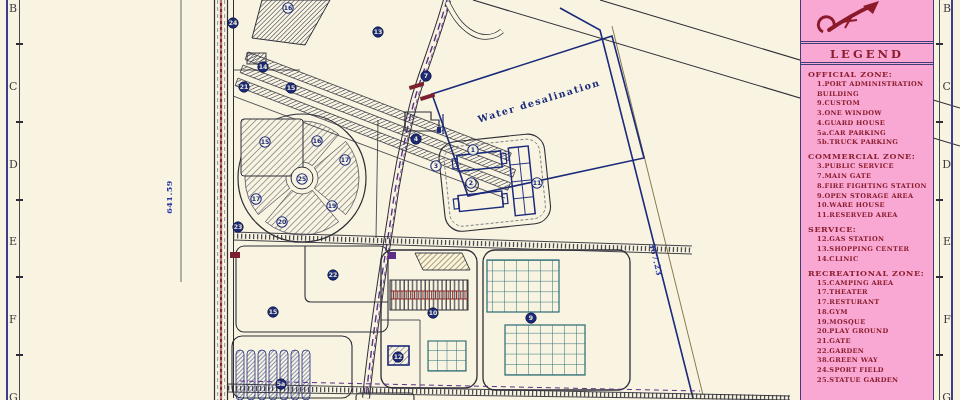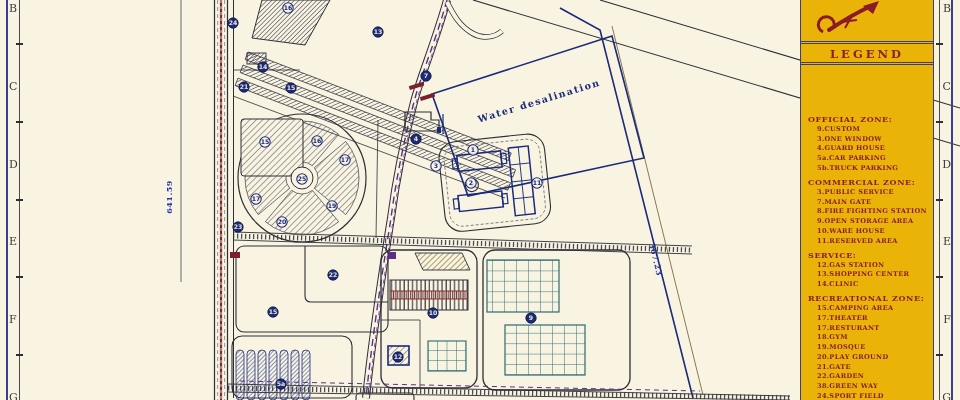--- a/index.html
+++ b/index.html
@@ -12,29 +12,29 @@
   .ruler.right{right:0;}
   .ruler.left::before{content:'';position:absolute;left:6px;top:0;bottom:0;width:2px;background:#3d3d8f;}
   .ruler.left::after{content:'';position:absolute;left:19px;top:0;bottom:0;width:1px;background:#4a4a4a;}
   .ruler.right::before{content:'';position:absolute;right:7px;top:0;bottom:0;width:2px;background:#3d3d8f;}
   .ruler.right::after{content:'';position:absolute;right:20px;top:0;bottom:0;width:1px;background:#4a4a4a;}
   .rl{position:absolute;left:9px;font:11px "DejaVu Serif",serif;color:#3a3a3a;z-index:2;}
   .ruler.right .rl{left:auto;right:9px;}
   .tick{position:absolute;left:16px;width:7px;height:2px;background:#2e2e38;z-index:2;}
   .ruler.right .tick{left:auto;right:17px;}
   
-  .panel{position:absolute;left:800px;top:0;width:134px;height:400px;background:#eab308;
+  .panel{position:absolute;left:800px;top:0;width:134px;height:400px;background:#f9a8d4;
          border-left:1.4px solid #3d3d7a;border-right:1.4px solid #3d3d7a;z-index:6;box-sizing:border-box;}
   .north-box{position:absolute;left:0;top:0;width:100%;height:41px;border-bottom:1.3px solid #3d3d7a;}
   .legend-bar{position:absolute;left:0;top:42.5px;width:100%;height:18px;border-top:1.2px solid #3d3d7a;
               border-bottom:1.2px solid #3d3d7a;display:flex;align-items:center;justify-content:center;}
   .legend-bar-inner{border-top:0;width:100%;text-align:center;}
   .legend-title{font:bold 11.5px "DejaVu Serif",serif;letter-spacing:3px;color:#8c1f2e;}
   .legend-underline{position:absolute;left:0;top:63.5px;width:100%;height:1.2px;background:#3d3d7a;}
-  .legend-content{position:absolute;left:0;top:66px;right:0;bottom:0;padding:3px 4px 0 7px;overflow:hidden;margin-top:45px;}
+  .legend-content{position:absolute;left:0;top:66px;right:0;bottom:0;padding:3px 4px 0 7px;overflow:hidden;}
   .lg-head{font:bold 8px "DejaVu Serif",serif;letter-spacing:0.6px;color:#8c1f2e;margin-top:3.5px;line-height:11px;}
   .lg-head:first-child{margin-top:0;}
   .lg-item{font:bold 6.6px "DejaVu Serif",serif;letter-spacing:0.3px;color:#8c1f2e;padding-left:9px;line-height:9.7px;}
   
   .ln{stroke:#2e2e38;fill:none;}
   .blu{stroke:#1b2a7b;fill:none;}
   .mk{fill:rgba(248,244,225,0.9);stroke:#1b2a7b;stroke-width:1.1;}
   .mkf{fill:#1b2a7b;stroke:#10173f;stroke-width:0.8;}
   .mkt{fill:#1b2a7b;font:bold 6.2px "DejaVu Sans",sans-serif;text-anchor:middle;}
   .mktf{fill:#ece6cc;font:bold 6.2px "DejaVu Sans",sans-serif;text-anchor:middle;}
@@ -359,20 +359,21 @@
       </svg>
     </div>
     <div class="legend-bar">
       <div class="legend-bar-inner">
         <span class="legend-title">LEGEND</span>
       </div>
     </div>
     <div class="legend-underline"></div>
     <div class="legend-content" id="legend-content">
         <div class="lg-head">OFFICIAL  ZONE:</div>
+        <div class="lg-item">1.PORT ADMINISTRATION BUILDING</div>
         <div class="lg-item">9.CUSTOM</div>
         <div class="lg-item">3.ONE WINDOW</div>
         <div class="lg-item">4.GUARD HOUSE</div>
         <div class="lg-item">5a.CAR PARKING</div>
         <div class="lg-item">5b.TRUCK PARKING</div>
         <div class="lg-head">COMMERCIAL  ZONE:</div>
         <div class="lg-item">3.PUBLIC SERVICE</div>
         <div class="lg-item">7.MAIN GATE</div>
         <div class="lg-item">8.FIRE FIGHTING STATION</div>
         <div class="lg-item">9.OPEN STORAGE AREA</div>

